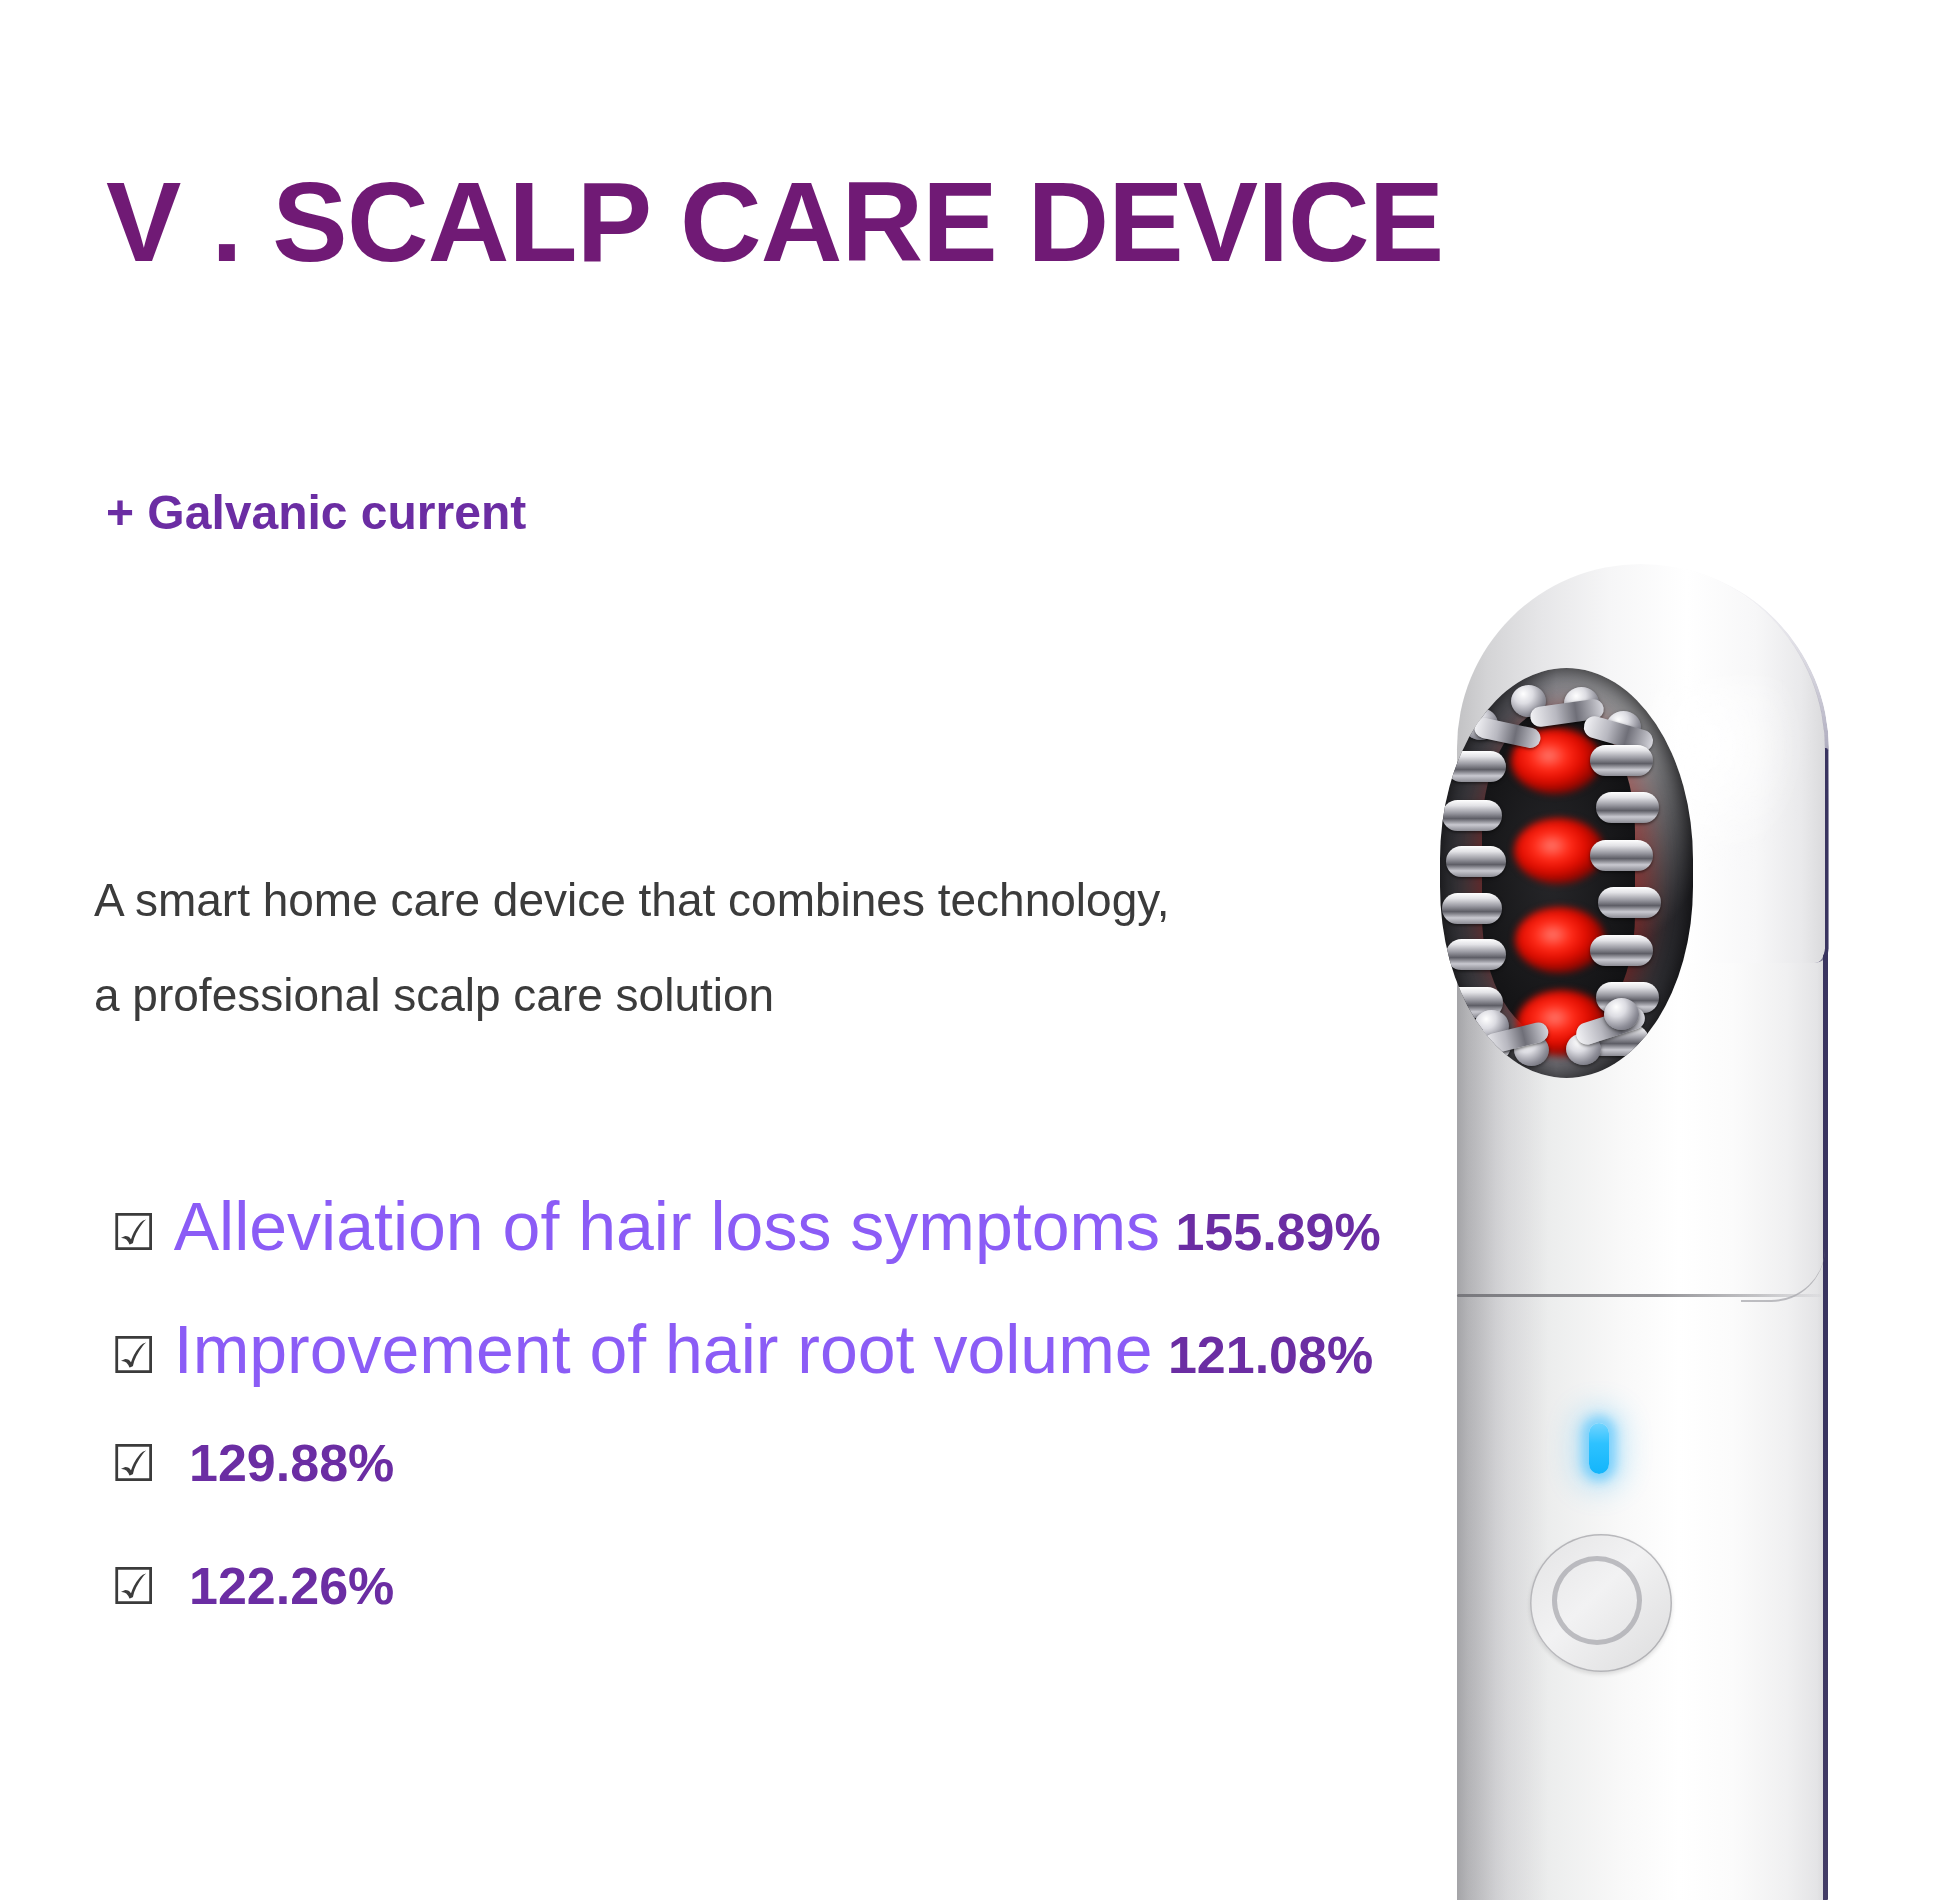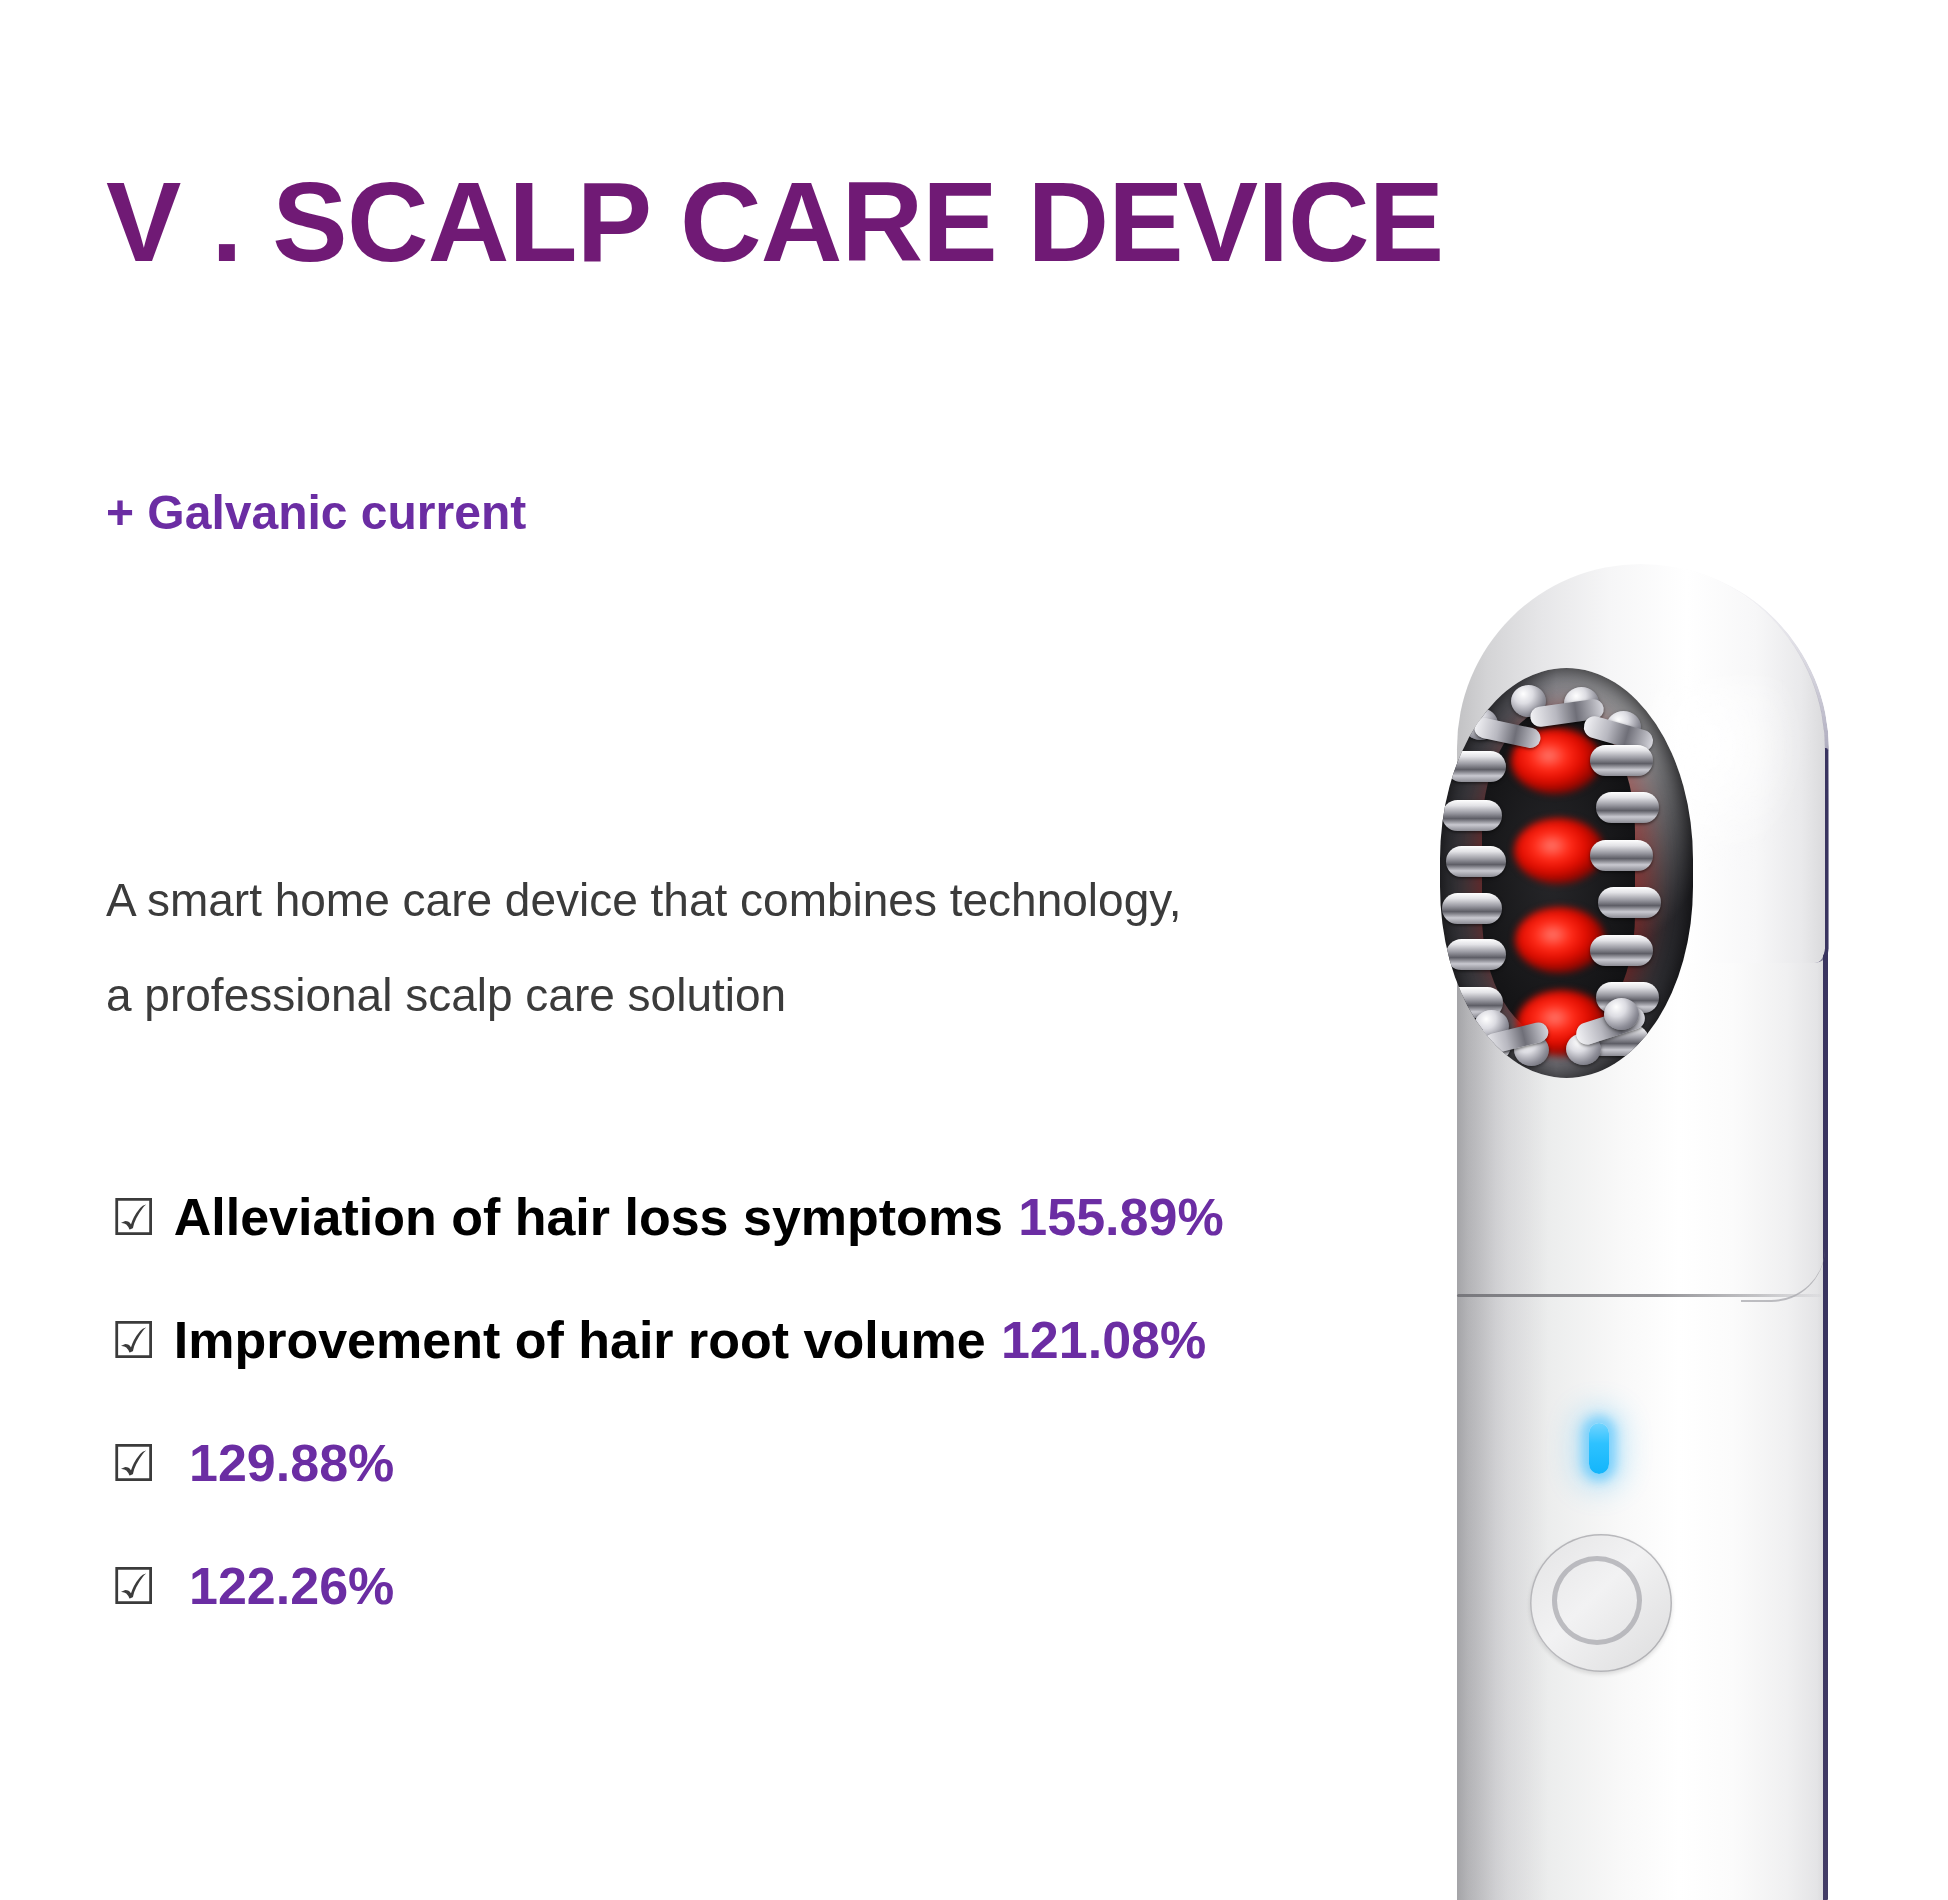--- a/index.html
+++ b/index.html
@@ -44,21 +44,21 @@
     color: #6B2DA3;
     font-size: 48px;
     font-weight: bold;
     line-height: 1.62;
   }
   .subtitle-line { white-space: nowrap; }
 
   
   .description {
     position: absolute;
-    left: 106px;
+    left: 94px;
     top: 853px;
     color: #3B3B3B;
     font-size: 46px;
     font-weight: normal;
     line-height: 2.07;
     z-index: 5;
   }
   .description-line { white-space: nowrap; }
 
   
@@ -75,23 +75,23 @@
     white-space: nowrap;
   }
   .bullet-box {
     font-size: 51px;
     color: #3B3B3B;
     line-height: 1;
     margin-right: 17px;
     font-family: "DejaVu Sans", sans-serif;
   }
   .bullet-label {
-    font-size: 52px;
-    color: #000000;
-    font-weight: bold;
+    font-size: 68px;
+    color: #8b5cf6;
+    font-weight: normal;
   }
   .bullet-value {
     font-size: 52px;
     color: #6B2DA3;
     font-weight: bold;
     margin-left: 15.3px;
   }
 
   
   .device {

